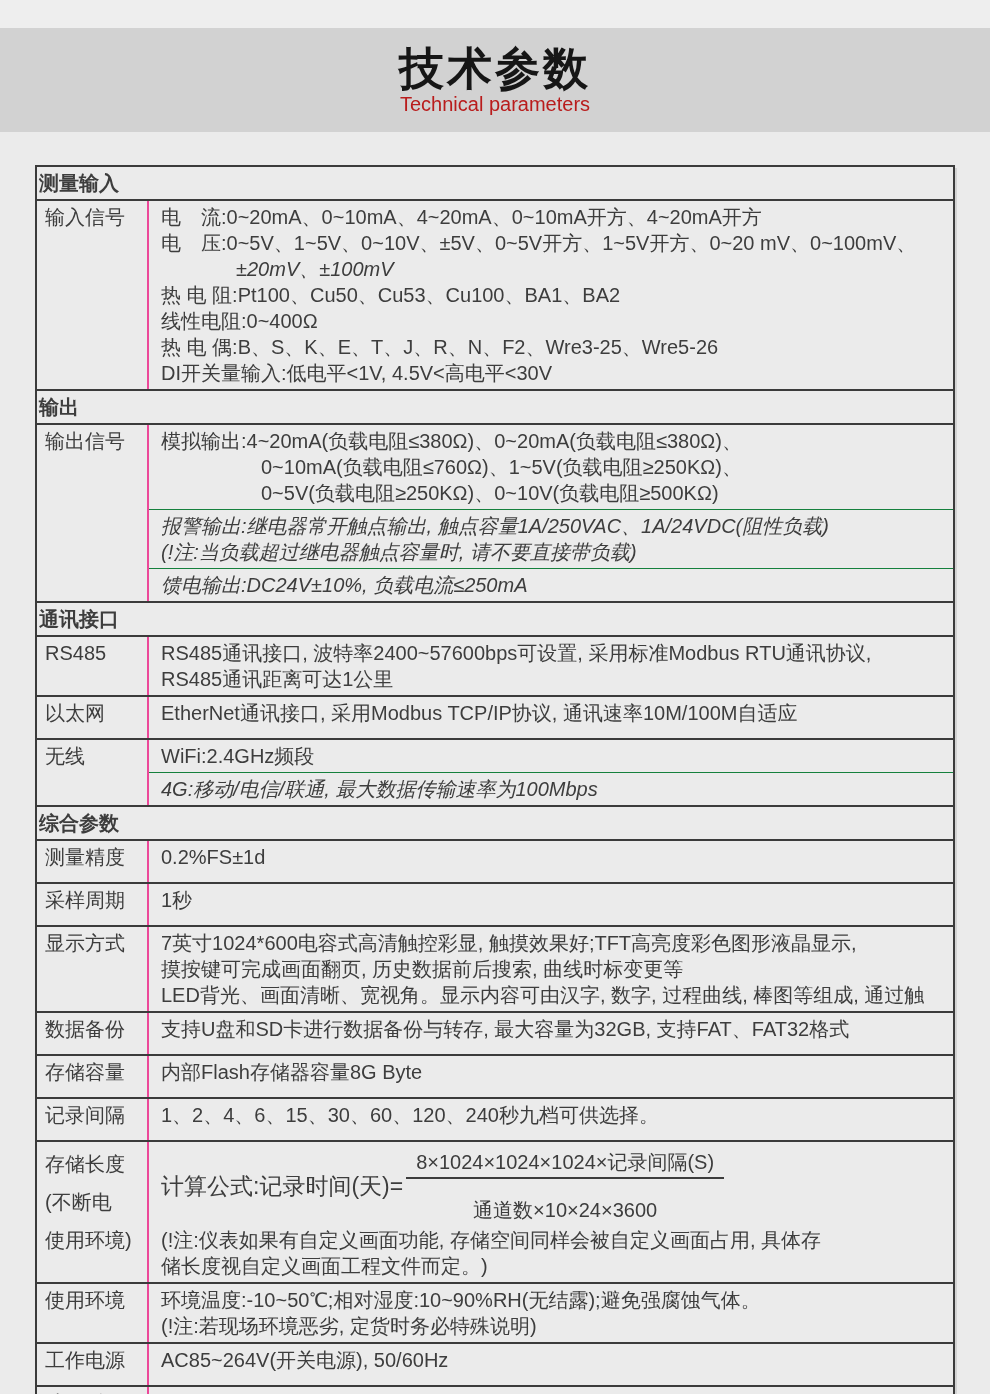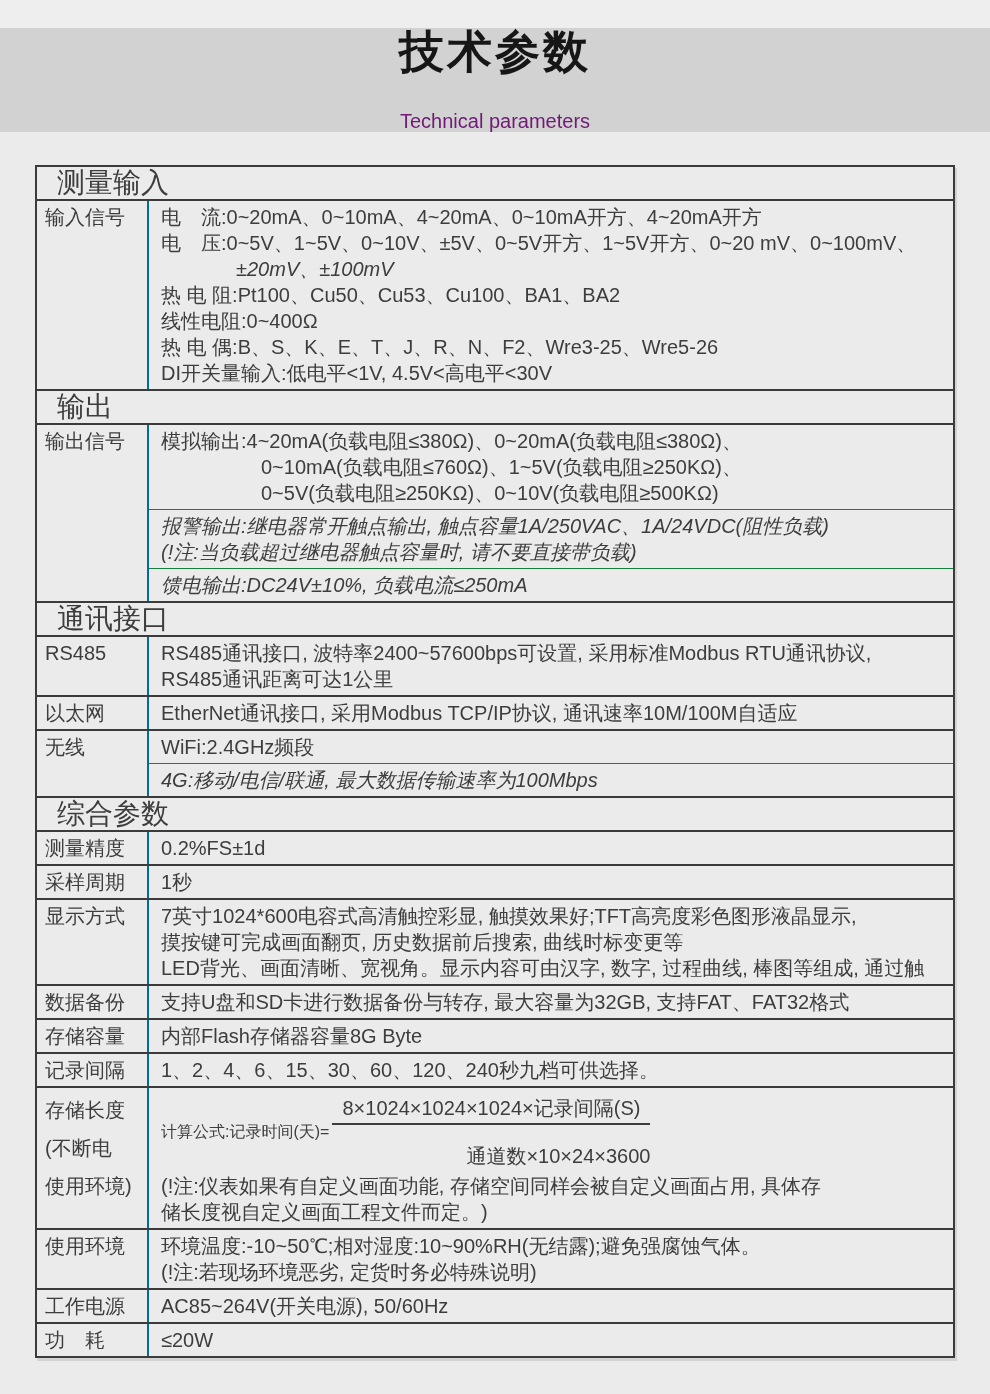--- a/index.html
+++ b/index.html
@@ -6,60 +6,61 @@
   html, body {
     width: 990px; height: 1394px;
     overflow: hidden;
     background: #ebebeb;
     font-family: "Liberation Sans", sans-serif;
     color: #3d3d3d;
   }
   .top-strip { height: 28px; background: #eeeeee; }
   .band {
     height: 104px; background: #d2d2d2;
-    display: flex; flex-direction: column; align-items: center; justify-content: space-between;
+    display: flex; flex-direction: column; align-items: center; justify-content: center;
   }
   .title {
     font-size: 45px; font-weight: 800; color: #161616; letter-spacing: 3px;
     line-height: 48px;
   }
-  .subtitle { font-size: 20px; color: #701a75; line-height: 22px; }
+  .subtitle { font-size: 20px; color: #b91c1c; line-height: 22px; }
 
   .spec-table {
     margin: 33px 35px 0 35px;
     width: 920px;
     border: 2px solid #3b3b3b;
     background: #ebebeb;
     box-shadow: 2px 3px 0 rgba(0,0,0,0.10);
   }
   .section-header {
     border-bottom: 2px solid #3b3b3b;
-    padding: 3px 20px;
-    font-size: 28px; line-height: 26px;
+    padding: 3px 2px;
+    font-size: 20px; line-height: 26px;
     white-space: nowrap;
+    font-weight: bold;
   }
   .row { display: flex; border-bottom: 2px solid #3b3b3b; }
   .row:last-child, .section-header:last-child { border-bottom: none; }
   .label {
     width: 112px; flex: 0 0 112px;
-    border-right: 2px solid #0369a1;
-    padding: 3px 4px 3px 8px;
+    border-right: 2px solid #ec4899;
+    padding: 3px 4px 12px 8px;
   }
   .label-line { font-size: 20px; line-height: 26px; white-space: nowrap; }
   .label.spread .label-line { line-height: 38px; }
   .value { flex: 1 1 auto; min-width: 0; overflow: hidden; }
   .cell { padding: 3px 6px 3px 12px; }
   .cell + .cell { border-top: 1px solid #15803d; font-style: italic; }
   .line { font-size: 20px; line-height: 26px; white-space: nowrap; }
   .ind-1 { padding-left: 75px; font-style: italic; }
   .ind-2 { padding-left: 100px; }
 
   .formula { display: flex; align-items: center; margin: 5px 0; white-space: nowrap; }
-  .f-prefix { font-size: 16px; }
-  .fraction { display: inline-flex; flex-direction: column; text-align: right; margin-left: 3px; }
+  .f-prefix { font-size: 23px; }
+  .fraction { display: inline-flex; flex-direction: column; text-align: center; margin-left: 3px; }
   .numer { border-bottom: 2px solid #3d3d3d; padding: 0 10px 3px 10px; line-height: 24px; }
   .denom { padding-top: 19px; line-height: 24px; }
 </style>
 </head>
 <body>
 
 <div class="top-strip"></div>
 
 <div class="band">
   <div class="title">技术参数</div>

